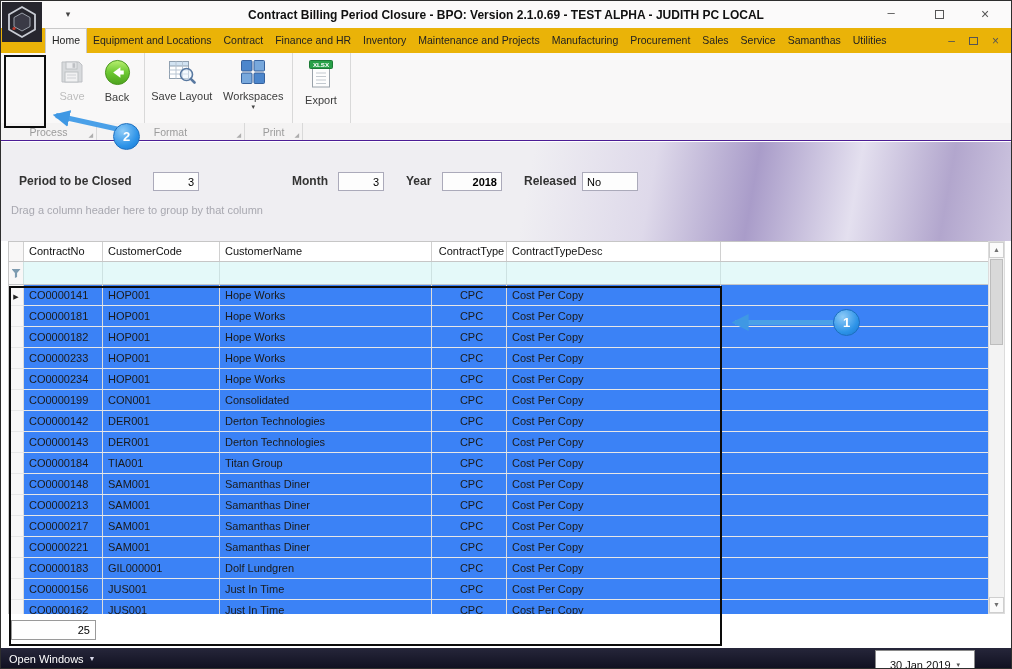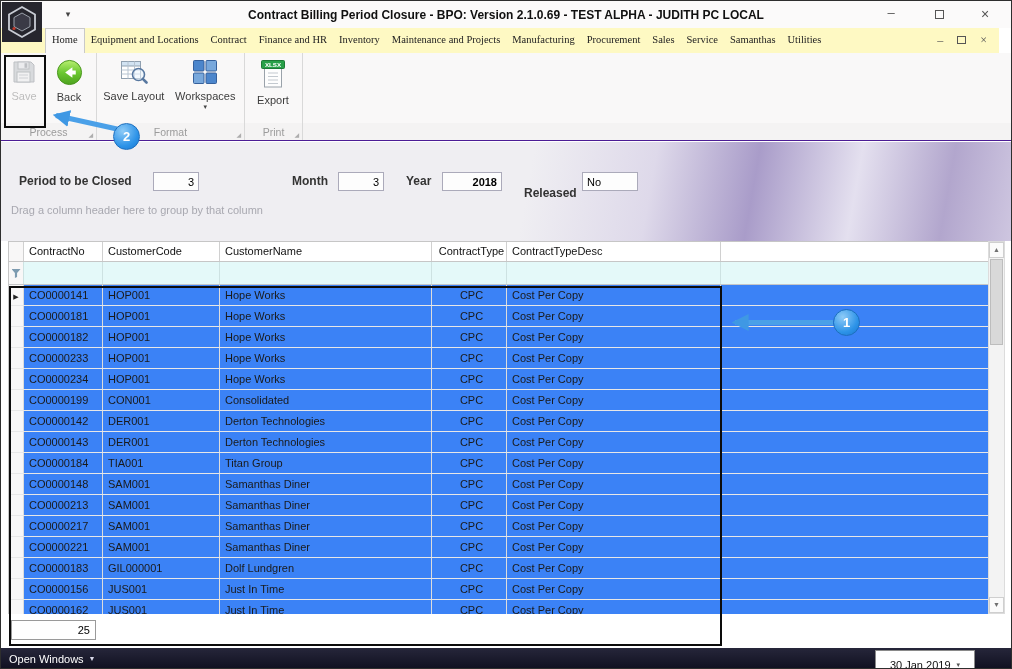--- a/index.html
+++ b/index.html
@@ -14,29 +14,29 @@
   .wc { position:absolute; top:6px; width:20px; height:16px; text-align:center; color:#555; cursor:pointer; }
   .wc-min { right:110px; font-size:13px; line-height:12px; }
   .wc-max { right:62px; }
   .max-glyph { display:inline-block; width:9px; height:9px; border:1px solid #555; margin-top:3px; }
   .wc-close { right:16px; font-size:14px; line-height:15px; }
 
   
   .logo { position:absolute; top:1px; left:1px; width:40px; height:40px; z-index:6; }
 
   
-  .tabstrip { position:absolute; top:27px; left:0; right:12px; height:25px; background:#fef9c3; display:flex; align-items:stretch; padding-left:44px;font-family:Liberation Serif, serif; }
+  .tabstrip { position:absolute; top:27px; left:0; right:0; height:25px; background:#eab308; display:flex; align-items:stretch; padding-left:44px; }
   .tab { padding:0 6px; line-height:24px; font-size:10.5px; color:#222; white-space:nowrap; cursor:pointer; }
   .tab.active { background:#f9f8f8; border:1px solid #c9c9c9; border-bottom:none; line-height:22px; }
   .mdi { margin-left:auto; flex-shrink:0; display:flex; align-items:center; gap:14px; padding-right:12px; color:#555; }
   .mdi-btn { cursor:pointer; font-size:12px; }
   .restore-glyph { display:inline-block; width:9px; height:8px; border:1px solid #555; }
 
   
-  .ribbon { position:absolute; top:52px; left:0; right:0; height:70px; background:#f9f8f8; display:flex; }
+  .ribbon { position:absolute; top:52px; left:0; right:0; height:70px; background:#f9f8f8; display:flex;padding-left:48px; }
   .rgroup { display:flex; align-items:flex-start; padding:2px 2px; border-right:1px solid #d9d9d9; }
   .rgroup.g1 { width:96px; }
   .rgroup.g2 { width:148px; }
   .rgroup.g3 { width:58px; }
   .rbtn { display:flex; flex-direction:column; align-items:center; justify-content:flex-start; gap:3px; padding-top:4px; height:66px; cursor:pointer; border-radius:2px; }
   .rbtn .rlabel { font-size:11px; color:#3c3c3c; white-space:nowrap; }
   .rbtn.disabled { opacity:.55; filter:grayscale(55%); }
   .rbtn.disabled .rlabel { color:#8d8d8d; }
   .b-save { width:42px; } .b-back { width:48px; } .b-slay { width:70px; } .b-wksp { width:74px; } .b-exp { width:52px; }
   .dd-arrow { font-size:7px; color:#444; margin-top:-2px; }
@@ -234,21 +234,21 @@
     </div>
   </div>
 
   <div class="band">
     <span class="flabel" style="left:18px;">Period to be Closed</span>
     <input class="finput ta-r" style="left: 152px; width: 46px;" value="3">
     <span class="flabel" style="left:291px;">Month</span>
     <input class="finput ta-r" style="left: 337px; width: 46px;" value="3">
     <span class="flabel" style="left:405px;">Year</span>
     <input class="finput ta-r" style="left: 441px; width: 60px; font-weight: bold;" value="2018">
-    <span class="flabel" style="left:523px;margin-top:12px;">Released</span>
+    <span class="flabel" style="left:523px;">Released</span>
     <input class="finput" style="left: 581px; width: 56px;" value="No">
     <div class="groupby">Drag a column header here to group by that column</div>
   </div>
 
   <div class="grid">
     <div class="hrow">
       <div class="hcell ind"></div>
       <div class="hcell c1">ContractNo</div>
       <div class="hcell c2">CustomerCode</div>
       <div class="hcell c3">CustomerName</div>

